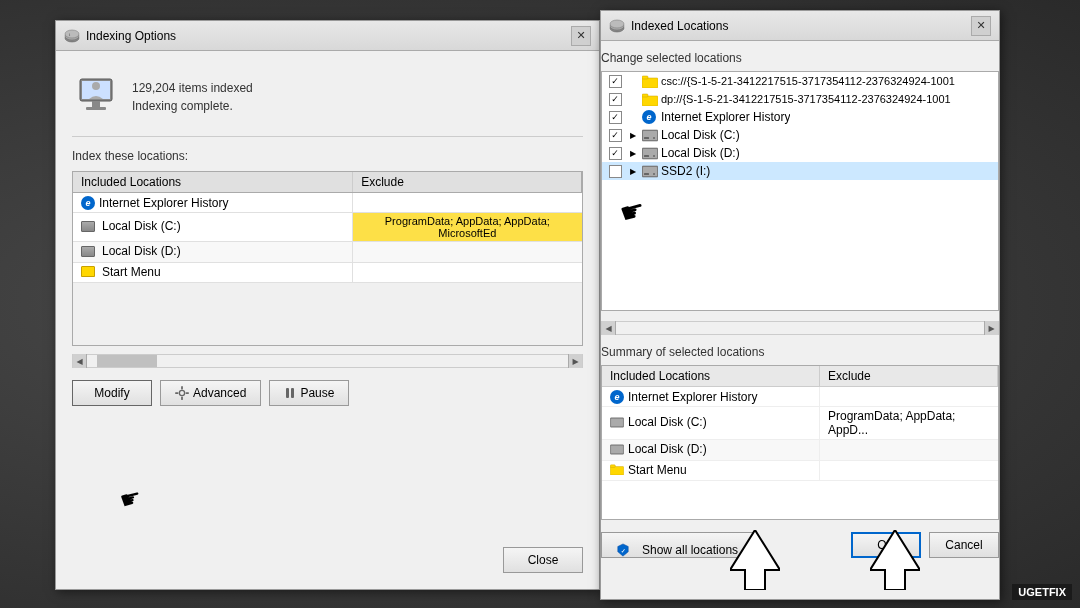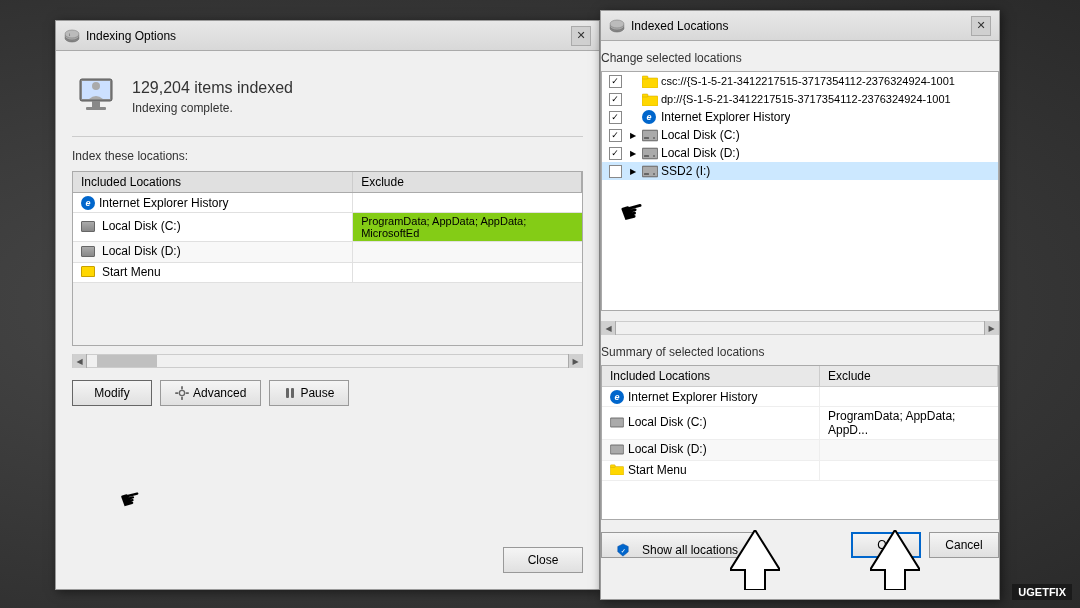--- a/index.html
+++ b/index.html
@@ -113,21 +113,21 @@
       height: 44px;
     }
 
     .indexed-info {
       display: flex;
       flex-direction: column;
       gap: 4px;
     }
 
     .items-count {
-      font-size: 16px;
+      font-size: 12px;
       color: #333;
     }
 
     .indexing-status {
       font-size: 12px;
       color: #333;
     }
 
     .section-label {
       font-size: 12px;
@@ -457,21 +457,21 @@
             </td>
             <td style="padding:2px 8px;border-bottom:1px solid #e0e0e0;"></td>
           </tr>
           <tr>
             <td style="padding:2px 8px;border-bottom:1px solid #e0e0e0;border-right:1px solid #e0e0e0;background:#fff;">
               <span class="row-icon">
                 <span class="hdd-icon-sm" style="display:inline-block;width:14px;height:11px;background:linear-gradient(to bottom,#aaa,#888);border:1px solid #666;border-radius:1px;margin-right:3px;"></span>
                 <span>Local Disk (C:)</span>
               </span>
             </td>
-            <td style="padding:2px 8px;border-bottom:1px solid #e0e0e0;background:#84cc16;font-size:11px;">ProgramData; AppData; AppData; MicrosoftEd</td>
+            <td style="padding:2px 8px;border-bottom:1px solid #e0e0e0;background:#fde047;font-size:11px;text-align:center;">ProgramData; AppData; AppData; MicrosoftEd</td>
           </tr>
           <tr>
             <td style="padding:2px 8px;border-bottom:1px solid #e0e0e0;border-right:1px solid #e0e0e0;background:#f8f8f8;">
               <span class="row-icon">
                 <span class="hdd-icon-sm" style="display:inline-block;width:14px;height:11px;background:linear-gradient(to bottom,#aaa,#888);border:1px solid #666;border-radius:1px;margin-right:3px;"></span>
                 <span>Local Disk (D:)</span>
               </span>
             </td>
             <td style="padding:2px 8px;border-bottom:1px solid #e0e0e0;background:#f8f8f8;"></td>
           </tr>

